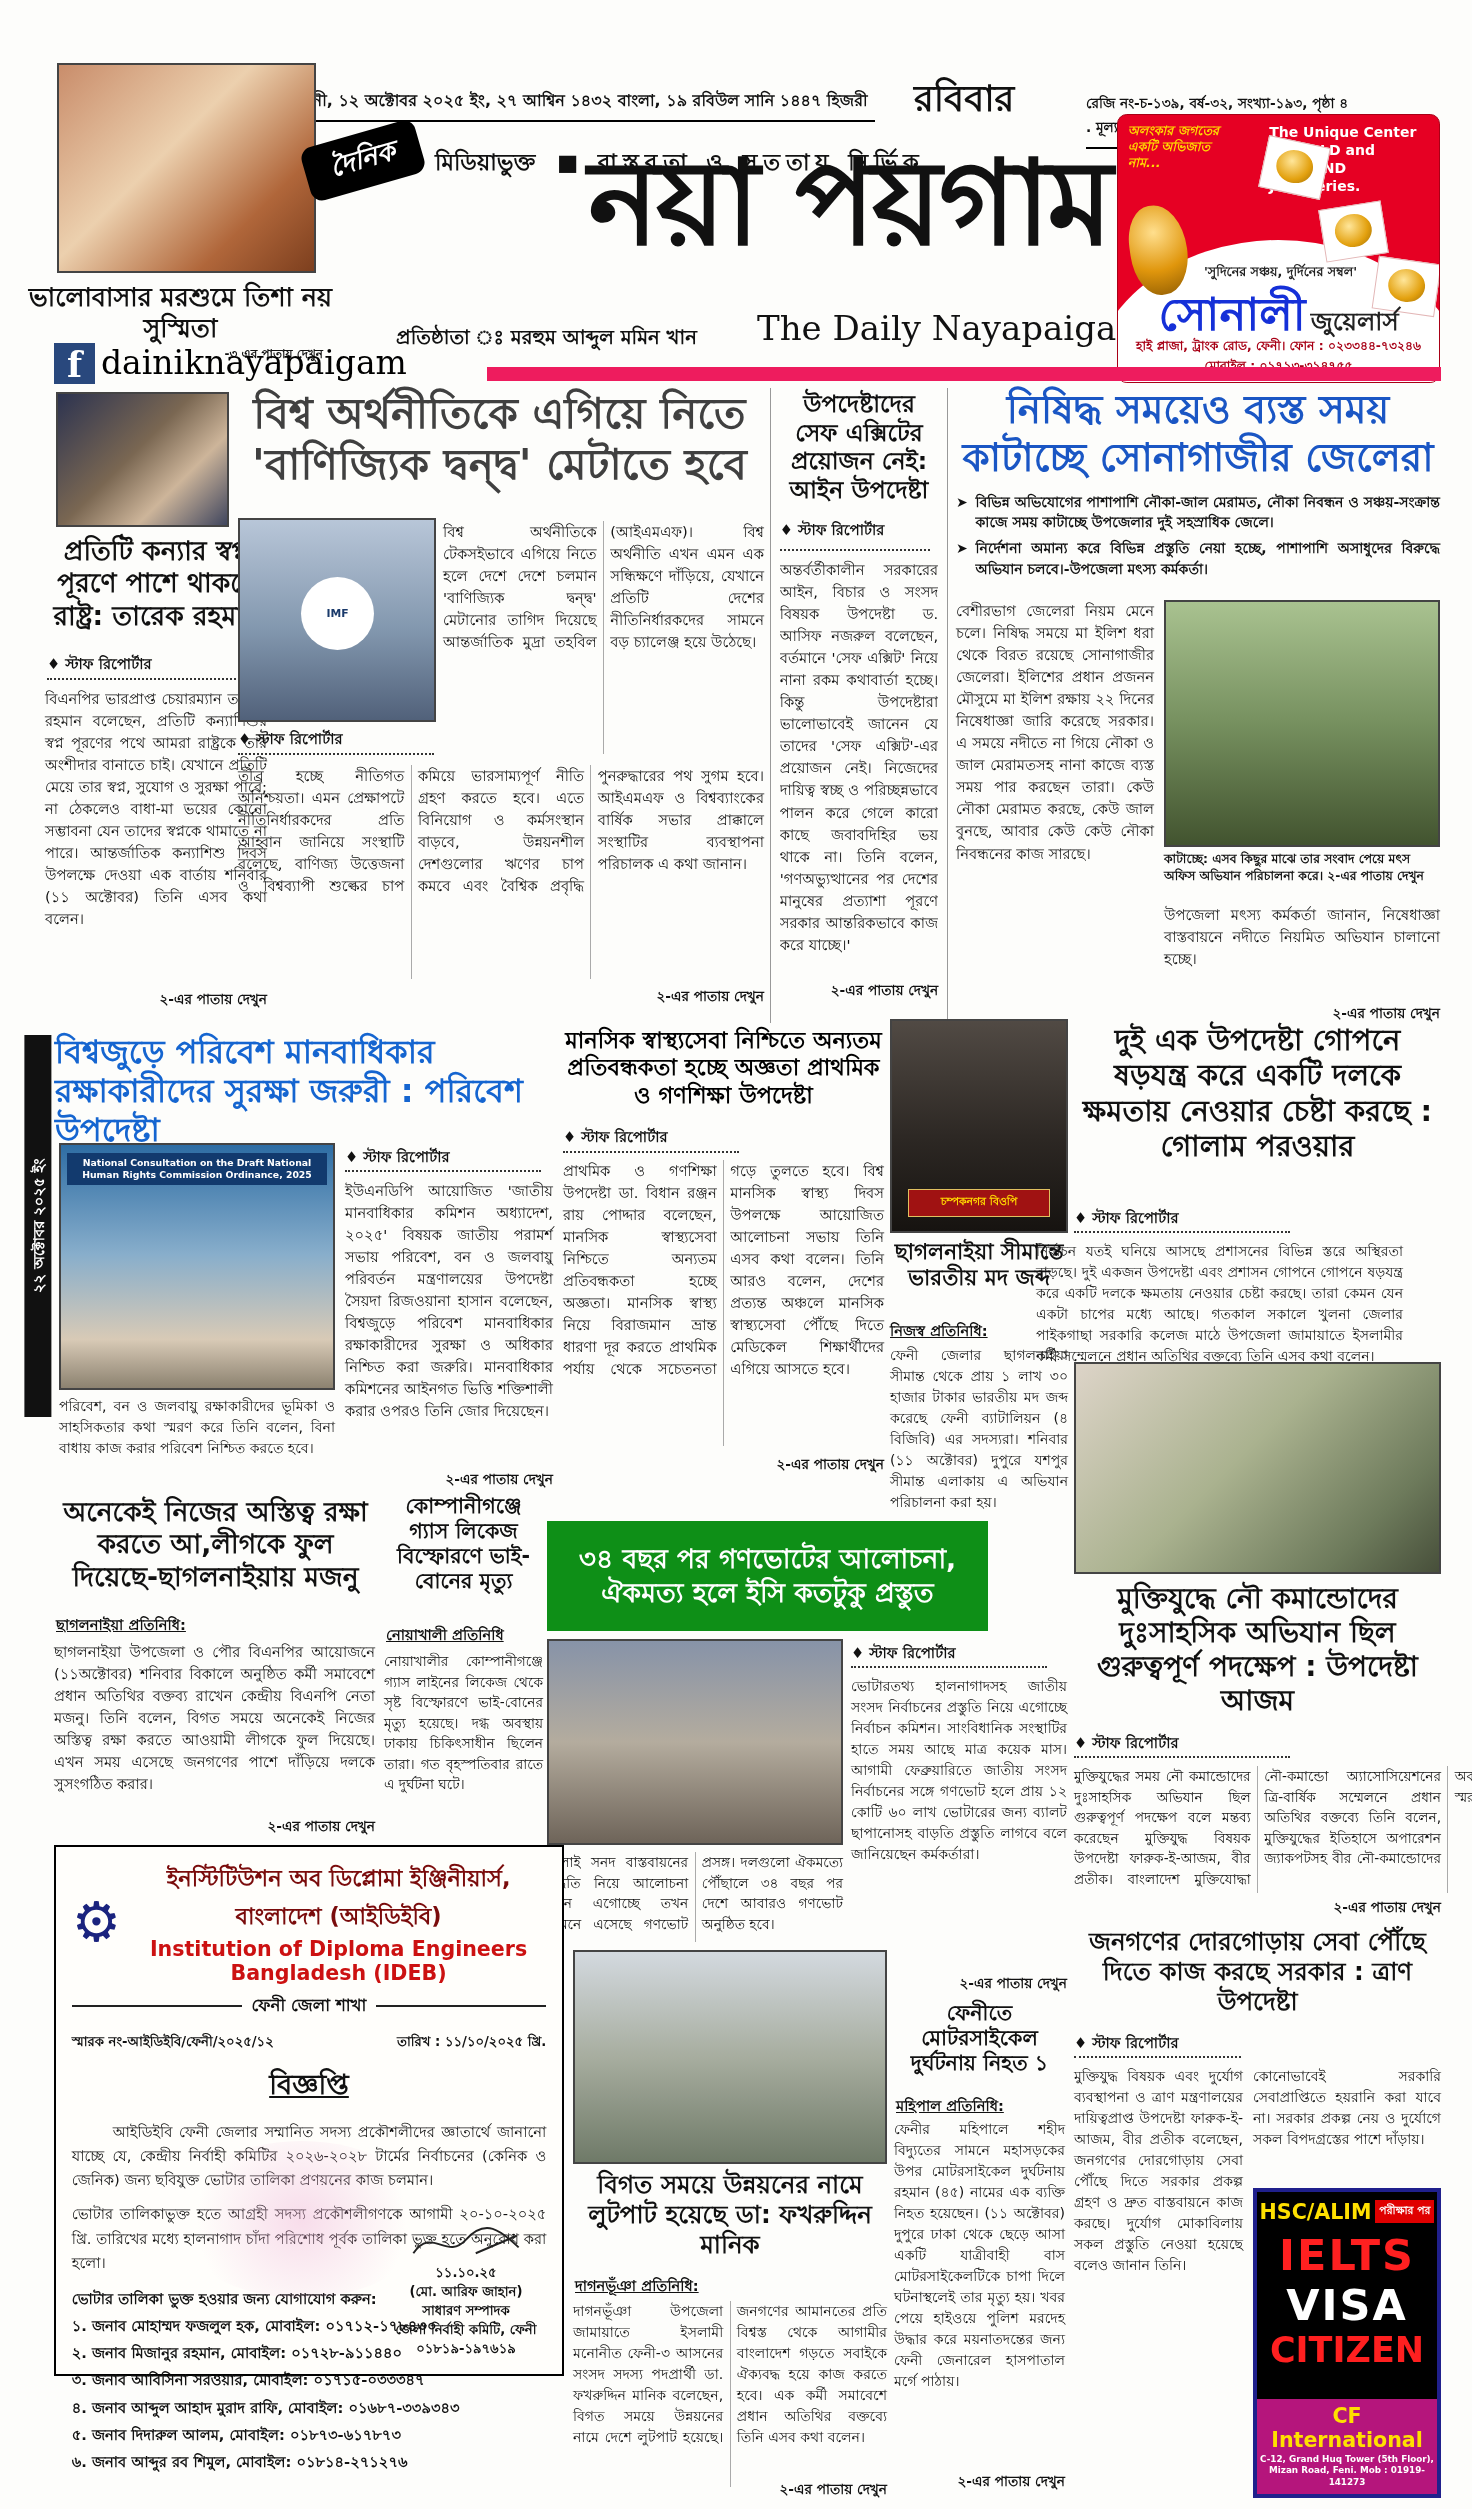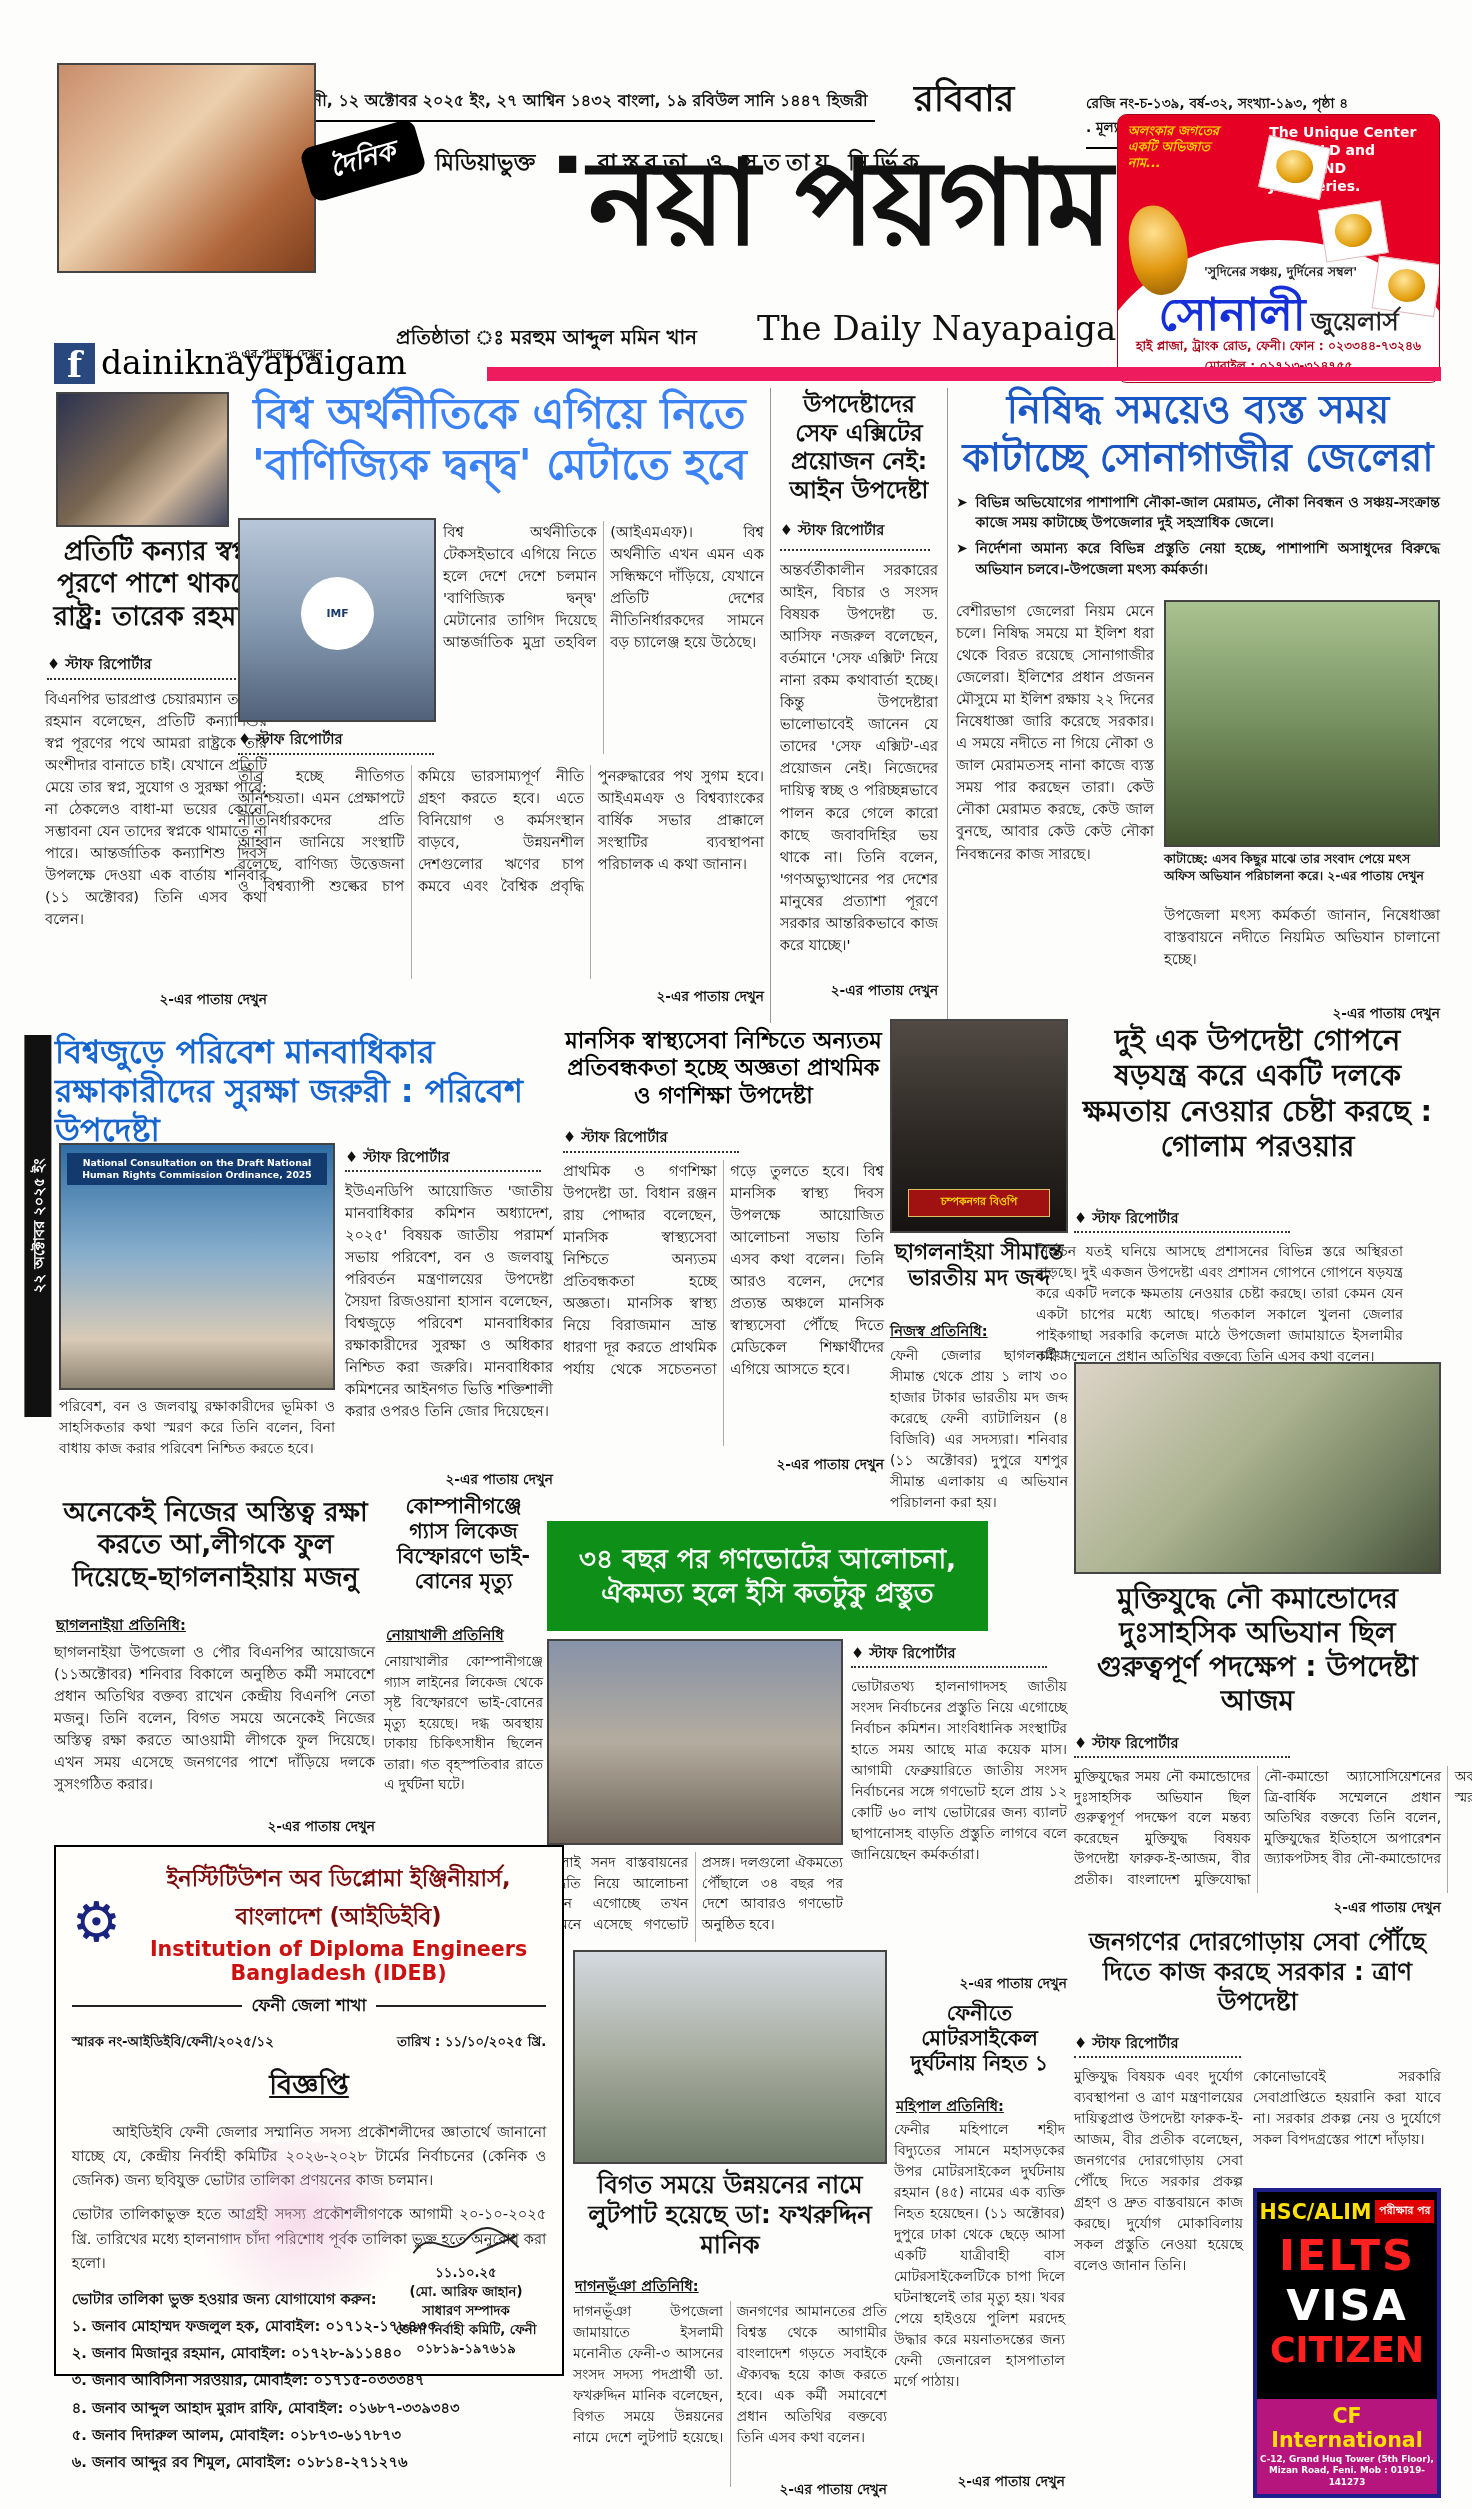--- a/index.html
+++ b/index.html
@@ -62,21 +62,21 @@
 
   
   #tarique-photo{left:56px;top:392px;width:173px;height:135px;background:linear-gradient(135deg,#2c3350,#7a6752 45%,#cdb59a 70%,#40465e);}
   #tarique-headline{left:39px;top:535px;width:235px;font-size:26.5px;text-align:center;}
   #tarique-byline{left:47px;top:652px;}
   #tarique-dotted{left:47px;top:678px;width:201px;}
   #tarique-body{left:45px;top:688px;width:222px;height:294px;}
   #tarique-jump{left:45px;top:988px;width:222px;}
 
   
-  #we-headline{left:235px;top:388px;width:529px;font-size:42px;color:#3b82f6;text-align:center;}
+  #we-headline{left:235px;top:388px;width:529px;font-size:42px;color:#404040;text-align:center;}
   #we-photo{left:238px;top:518px;width:198px;height:204px;background:linear-gradient(180deg,#b8c6d8,#8297ae 55%,#51617a);}
   #we-imf-circle{position:absolute;left:61px;top:57px;width:73px;height:73px;border-radius:50%;background:#fff;
      display:flex;align-items:center;justify-content:center;font-size:10.8px;font-weight:800;color:#1a3a6b;text-align:center;line-height:1.1;}
   #we-photo-byline{left:238px;top:727px;}
   #we-dotted{left:238px;top:753px;width:196px;}
   #we-body-side{left:443px;top:521px;width:321px;height:233px;}
   #we-body-bottom{left:238px;top:765px;width:526px;height:250px;}
   #we-jump{margin-top:5.9px;}
 
   
@@ -216,20 +216,21 @@
 </head>
 <body>
 
 <div id="page">
 
   <div class="abs" id="dateline">ফেনী, ১২ অক্টোবর ২০২৫ ইং, ২৭ আশ্বিন ১৪৩২ বাংলা, ১৯ রবিউল সানি ১৪৪৭ হিজরী</div>
   <div class="abs" id="weekday">রবিবার</div>
   <div class="abs" id="registration">রেজি নং-চ-১৩৯, বর্ষ-৩২, সংখ্যা-১৯৩, পৃষ্ঠা ৪ . মূল্য ৫.০০ টাকা</div>
 
   <div class="photo" id="tisha-photo"></div>
+  <div class="abs" id="tisha-caption">ভালোবাসার মরশুমে তিশা নয় সুস্মিতা</div>
   <div class="abs" id="tisha-jump">-৩ এর পাতায় দেখুন</div>
 
   <div class="abs" id="ribbon">দৈনিক</div>
   <div class="abs" id="tagline-row">
     <span>মিডিয়াভুক্ত</span>
     <span class="sp">■ বাস্তবতা ও সততায় নির্ভিক</span>
   </div>
   <div class="abs" id="paper-title">নয়া পয়গাম</div>
   <div class="abs" id="founder-line">প্রতিষ্ঠাতা ঃ মরহুম আব্দুল মমিন খান</div>
   <div class="abs" id="english-title">The Daily Nayapaigam</div>

